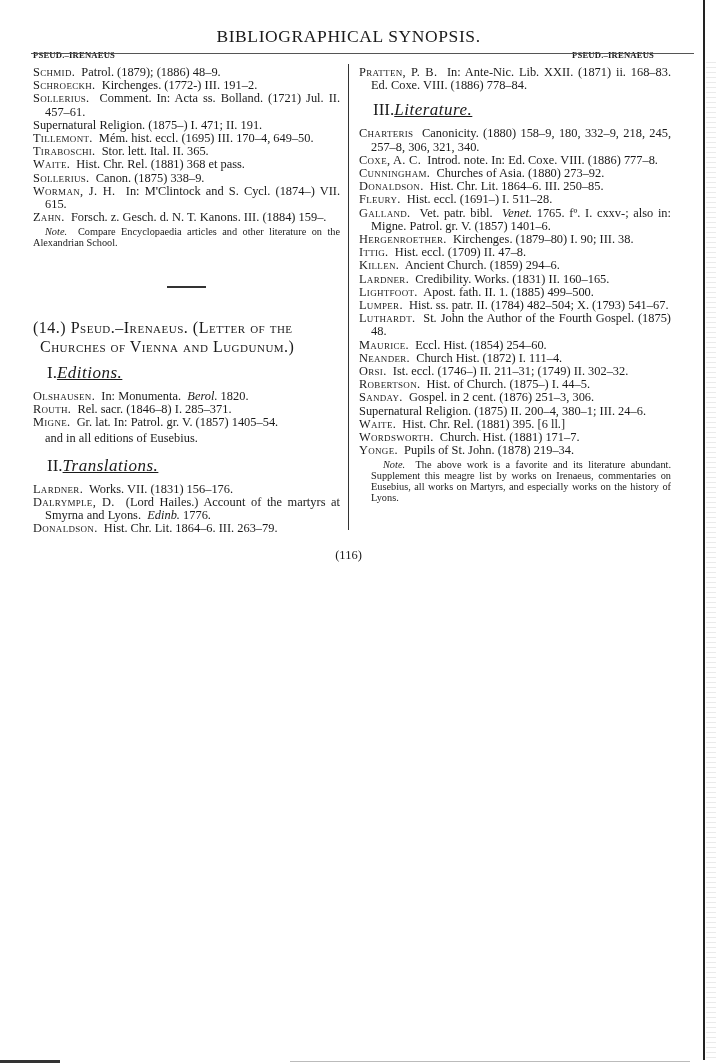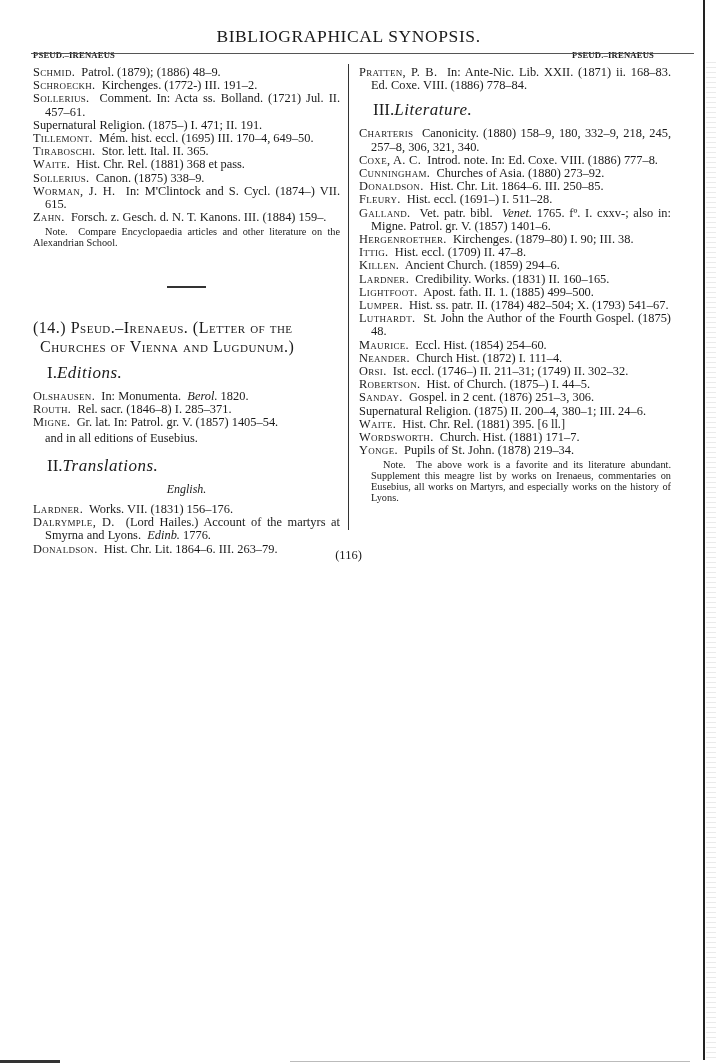--- a/index.html
+++ b/index.html
@@ -17,25 +17,25 @@
     background:repeating-linear-gradient(0deg,#fff 0 2px,#ddd 2px 3px,#fff 3px 5px); opacity:0.6; }
   .bottom-scan { position:absolute; top:1060px; left:0; width:60px; height:3px; background:#333; }
   .bottom-scan2 { position:absolute; top:1061px; left:290px; width:400px; height:1px; background:#bbb; }
 
   .col { position:absolute; font-size:12.4px; line-height:13.2px; }
   .col-left { left:33px; top:66px; width:307px; }
   .col-right { left:359px; top:66px; width:312px; }
   .entry { margin:0; padding-left:12px; text-indent:-12px; text-align:justify; }
   .entry .auth { font-variant:small-caps; letter-spacing:0.3px; }
   .note { font-size:10.3px; line-height:10.8px; padding-left:0; text-indent:12px; margin:3px 0 0 0; text-align:justify; }
-  .note .nlabel { }
+  .note .nlabel { font-style:italic; }
   .it { font-style:italic; }
   .section-title { font-size:17px; margin:8px 0 8px 14px; line-height:18px; }
   .section-title .num { margin-right:0; }
-  .section-title .name { font-style:italic; letter-spacing:0.5px; }
+  .section-title .name { font-style:italic; letter-spacing:0.5px;text-decoration:underline; }
   .subhead { text-align:center; font-style:italic; font-size:12px; margin:3px 0 7px 0; }
   .short-rule { width:39px; height:2px; background:#333; margin:37px auto 30px auto; }
   .main-heading { font-size:16px; line-height:19px; font-variant:small-caps; letter-spacing:0.5px; text-align:justify; text-align-last:left; margin:0 0 4px 0; }
   .main-heading .indent2 { display:block; padding-left:7px; }
   .folio { position:absolute; top:548px; left:0; width:717px; text-align:center; font-size:12.5px; margin-left:-10px; }
 </style>
 </head>
 <body>
 
 <div class="running-head">
@@ -73,21 +73,20 @@
   </div>
 
   <div class="section-title"><span class="num">I.</span><span class="name">Editions.</span></div>
 
   <p class="entry"><span class="auth">Olshausen.</span>&nbsp; <span>In: Monumenta.</span>&nbsp; <span class="it">Berol.</span> <span>1820.</span></p>
   <p class="entry"><span class="auth">Routh.</span>&nbsp; <span>Rel. sacr. (1846–8) I. 285–371.</span></p>
   <p class="entry"><span class="auth">Migne.</span>&nbsp; <span>Gr. lat. In: Patrol. gr. V. (1857) 1405–54.</span></p>
   <p class="entry" style="padding-left:12px;text-indent:0;margin-top:2px;"><span>and in all editions of Eusebius.</span></p>
 
   <div class="section-title" style="margin-top:12px;"><span class="num">II.</span><span class="name">Translations.</span></div>
-  <div class="subhead">English.</div>
 
   <p class="entry"><span class="auth">Lardner.</span>&nbsp; <span>Works. VII. (1831) 156–176.</span></p>
   <p class="entry"><span class="auth">Dalrymple, D.</span>&nbsp; <span>(Lord Hailes.) Account of the martyrs at Smyrna and Lyons.</span>&nbsp; <span class="it">Edinb.</span> <span>1776.</span></p>
   <p class="entry"><span class="auth">Donaldson.</span>&nbsp; <span>Hist. Chr. Lit. 1864–6. III. 263–79.</span></p>
 </div>
 
 <div class="col col-right">
   <p class="entry"><span class="auth">Pratten, P. B.</span>&nbsp; <span>In: Ante-Nic. Lib. XXII. (1871) ii. 168–83. Ed. Coxe. VIII. (1886) 778–84.</span></p>
 
   <div class="section-title" style="margin-top:9px;"><span class="num">III.</span><span class="name">Literature.</span></div>

